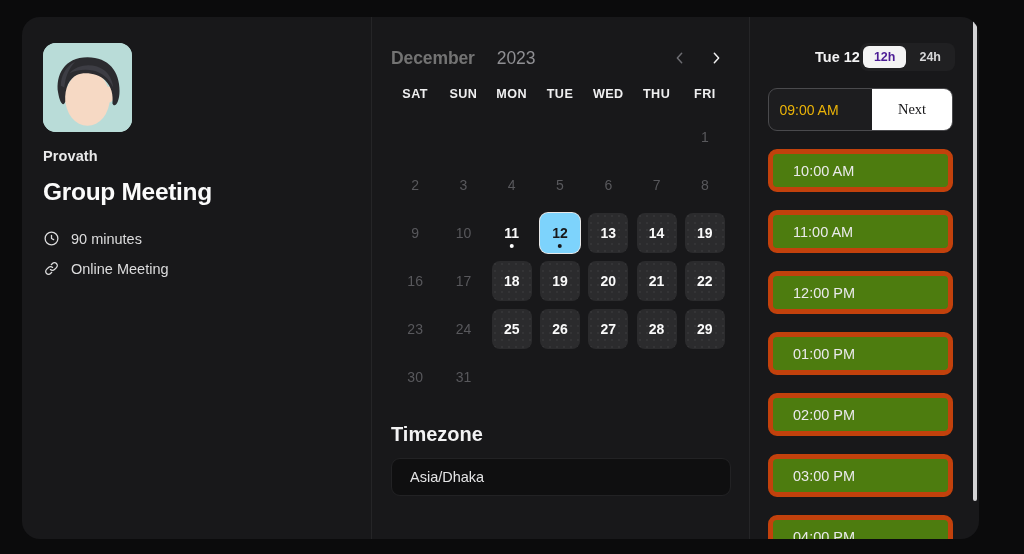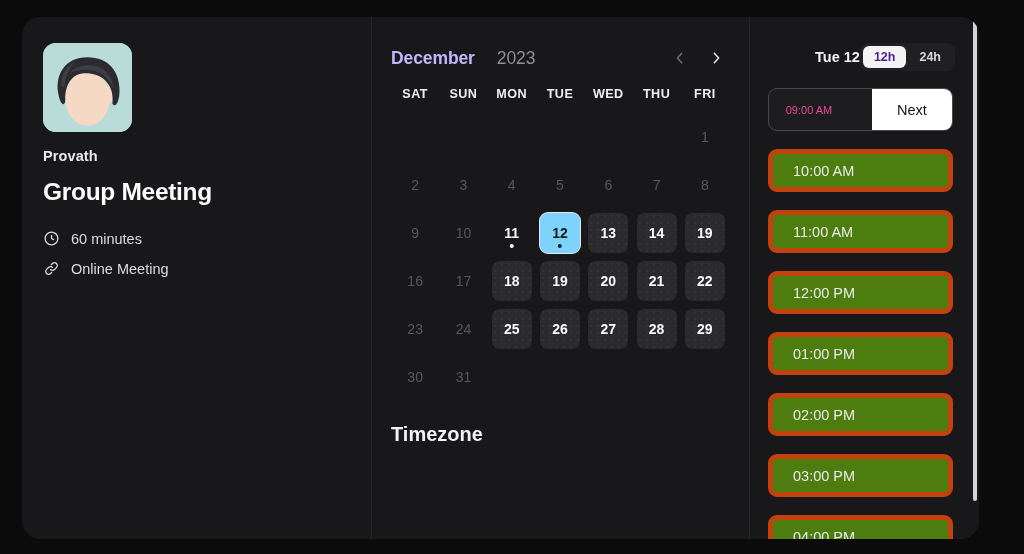--- a/index.html
+++ b/index.html
@@ -97,21 +97,21 @@
   .cal-header {
     display: flex;
     align-items: center;
     justify-content: space-between;
     height: 26px;
     padding-right: 2px;
   }
   .cal-month {
     font-size: 17.5px;
     font-weight: 700;
-    color: #c4b5fd;
+    color: #737373;
     letter-spacing: -.1px;
   }
   .cal-year {
     font-size: 17.5px;
     font-weight: 400;
     color: #8f8f93;
     margin-left: 22px;
     letter-spacing: -.1px;
   }
   .cal-nav { display: flex; align-items: center; gap: 14px; }
@@ -280,38 +280,38 @@
     background: #1d1d1f;
     border: 1px solid #4a4a4d;
     overflow: hidden;
   }
   .slot.selected .slot-time {
     flex: 1 1 auto;
     display: flex;
     align-items: center;
     justify-content: center;
     height: 100%;
-    font-size: 11px;
-    color: #ec4899;
+    font-size: 14px;
+    color: #eab308;
     padding-right: 23px;
   }
   .slot-next {
     width: 80px;
     height: 100%;
     flex: 0 0 80px;
     background: #ffffff;
     color: #151517;
     display: flex;
     align-items: center;
     justify-content: center;
     font-size: 14.5px;
     font-weight: 400;
     cursor: pointer;
     border: none;
-    font-family: Liberation Sans, sans-serif;
+    font-family: Liberation Serif, serif;
   }
 
   
   .scrollbar {
     position: absolute;
     right: 2px;
     top: 0px;
     width: 4px;
     height: 484px;
     border-radius: 3px;
@@ -341,21 +341,21 @@
       <div class="event-title">Group Meeting</div>
 
       <div class="meta-list">
         <div class="meta-row">
           <span class="meta-icon">
             <svg viewBox="0 0 24 24" fill="none" stroke="currentColor" stroke-width="1.8" stroke-linecap="round" stroke-linejoin="round">
               <circle cx="12" cy="12" r="9"></circle>
               <polyline points="12 7.5 12 12 15 13.6"></polyline>
             </svg>
           </span>
-          <span>60 minutes</span>
+          <span>90 minutes</span>
         </div>
         <div class="meta-row">
           <span class="meta-icon">
             <svg viewBox="0 0 24 24" fill="none" stroke="currentColor" stroke-width="1.8" stroke-linecap="round" stroke-linejoin="round">
               <path d="M10.5 13.5a4 4 0 0 0 5.7 0l2.8-2.8a4 4 0 1 0-5.7-5.7l-1.6 1.6"></path>
               <path d="M13.5 10.5a4 4 0 0 0-5.7 0l-2.8 2.8a4 4 0 1 0 5.7 5.7l1.6-1.6"></path>
             </svg>
           </span>
           <span>Online Meeting</span>
         </div>
@@ -579,20 +579,23 @@
           </div>
           <div class="daycell">
             <div class="daybox empty"></div>
           </div>
           <div class="daycell">
             <div class="daybox empty"></div>
           </div>
         </div>
 
       <div class="tz-label">Timezone</div>
+      <div class="tz-select">
+        <span>Asia/Dhaka</span>
+      </div>
     </div>
 
     <div class="right-panel">
       <div class="slots-header">
         <div class="slot-date">Tue 12</div>
         <div class="hour-toggle" id="hour-toggle">
             <div class="hour-opt active">12h</div>
             <div class="hour-opt">24h</div>
           </div>
       </div>

